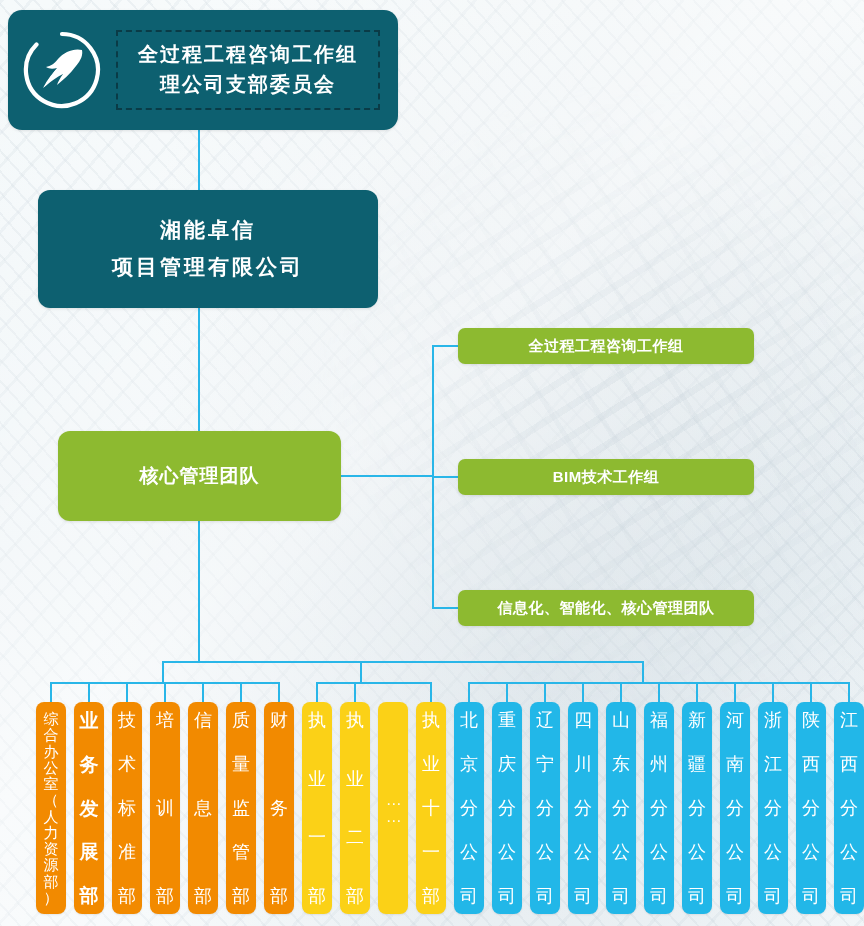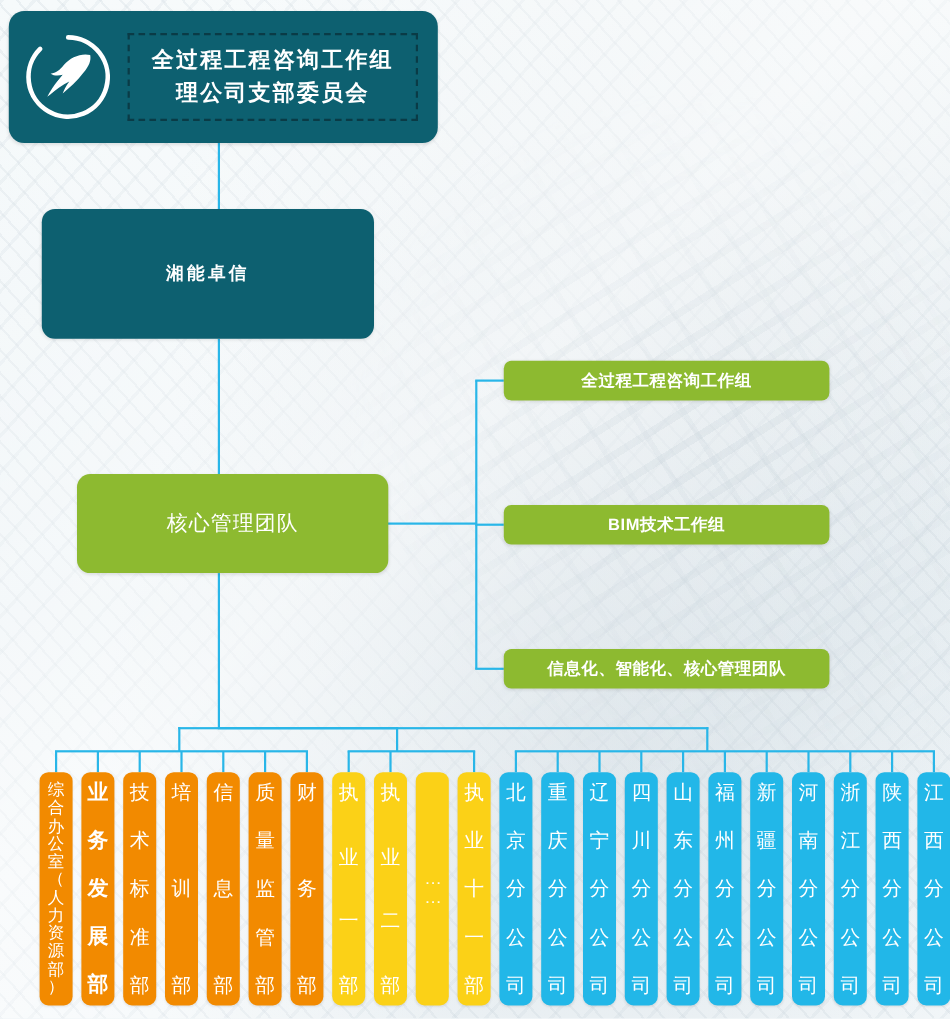--- a/index.html
+++ b/index.html
@@ -60,38 +60,37 @@
     border: 2px dashed #0a3b46;
     padding: 7px 6px 9px;
     color: #ffffff;
     font-size: 20px; line-height: 1.5; text-align: center;
     letter-spacing: 2px; font-weight: 700;
     font-family: "DejaVu Sans", "Liberation Sans", sans-serif;
   }
 
   
   #company-box {
-    position: absolute; left: 38px; top: 190px; width: 302px; height: 118px;
+    position: absolute; left: 38px; top: 190px; width: 340px; height: 118px;
     background: #0d6070; border-radius: 12px;
     display: flex; align-items: center; justify-content: center;
-    color: #fff; font-size: 16px; line-height: 1.75; text-align: center;
+    color: #fff; font-size: 21px; line-height: 1.75; text-align: center;
     letter-spacing: 3px; font-weight: 700;
     font-family: "DejaVu Sans", "Liberation Sans", sans-serif;
     box-shadow: 0 1px 3px rgba(0,0,0,.10);
   }
   #company-box span { display: block; }
 
   
   #core-box {
     position: absolute; left: 58px; top: 431px; width: 283px; height: 90px;
     background: #8DBA30; border-radius: 12px;
     display: flex; align-items: center; justify-content: center;
-    color: #fff; font-size: 19px; font-weight: 400; letter-spacing: 1px;
+    color: #fff; font-size: 19px; font-weight: 700; letter-spacing: 1px;
     box-shadow: 0 1px 3px rgba(0,0,0,.10);
-    margin-left: 12px;
   }
 
   
   .wg {
     position: absolute; left: 458px; width: 296px; height: 36px;
     background: #8DBA30; border-radius: 7px;
     display: flex; align-items: center; justify-content: center;
     color: #fff; font-size: 15px; font-weight: 700; letter-spacing: .5px;
     box-shadow: 0 1px 3px rgba(0,0,0,.10);
   }
@@ -191,20 +190,21 @@
     </div>
     <div id="party-title">
       <span>全过程工程咨询工作组</span>
       <span>理公司支部委员会</span>
     </div>
   </div>
 
   <div id="company-box">
     <div>
       <span>湘能卓信</span>
+      <span>项目管理有限公司</span>
     </div>
   </div>
 
   <div id="core-box">
     <span>核心管理团队</span>
   </div>
 
   <div class="wg" id="wg0">
     <span>全过程工程咨询工作组</span>
   </div>

